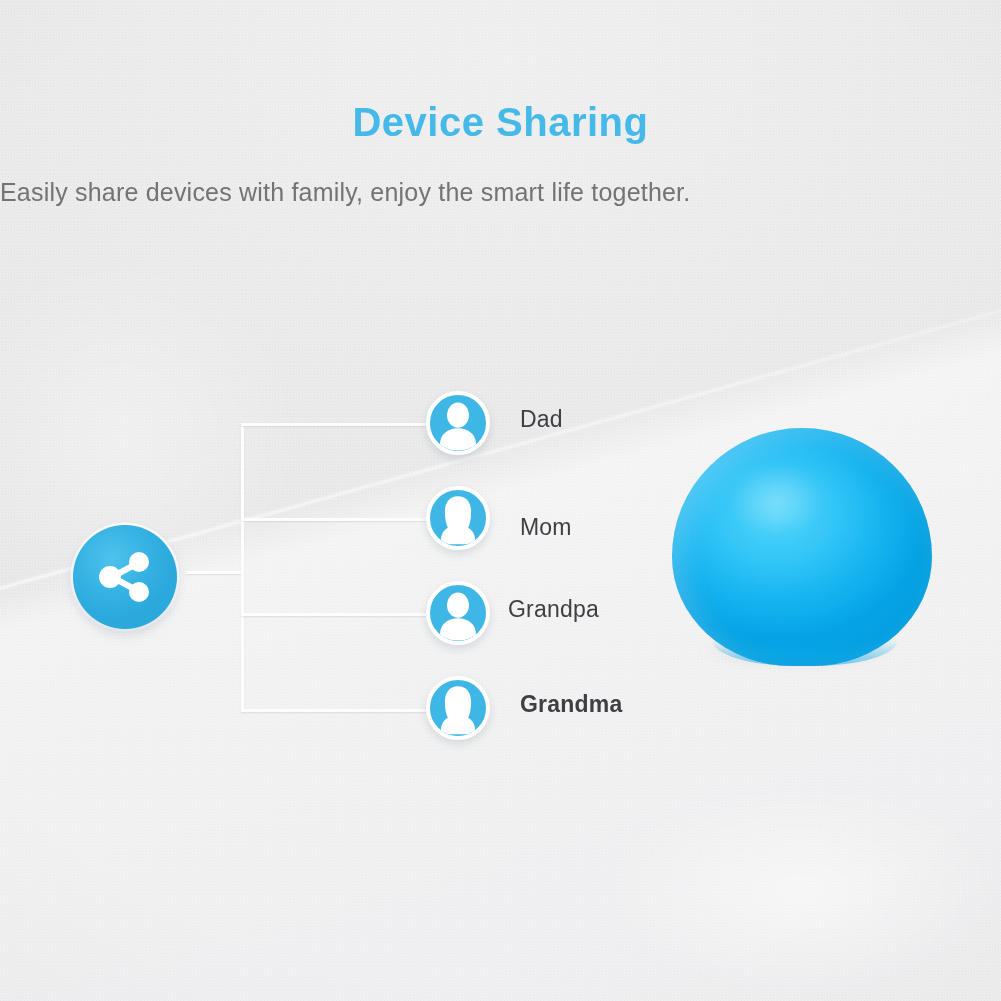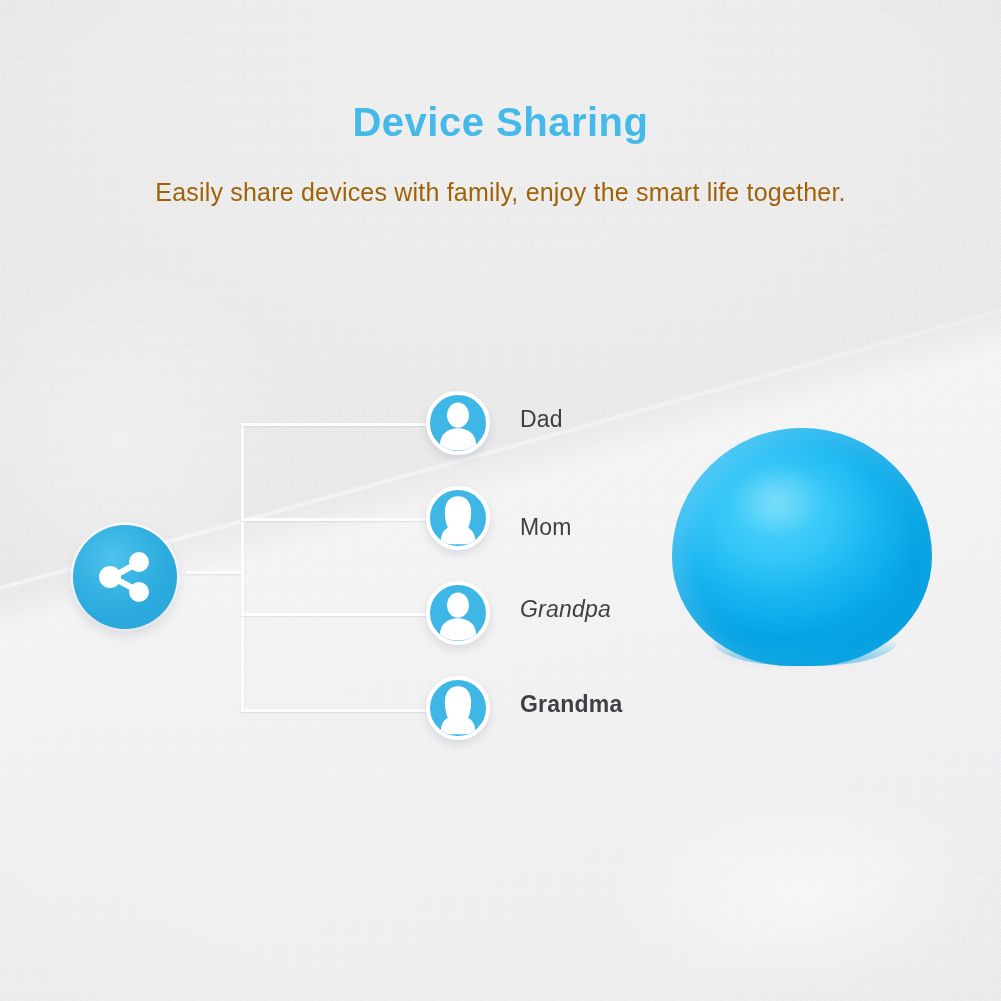--- a/index.html
+++ b/index.html
@@ -87,24 +87,23 @@
     text-align: center;
     font-size: 40px;
     font-weight: bold;
     letter-spacing: 0.5px;
     color: #45b9e8;
   }
   .subtitle {
     position: absolute;
     left: 0; right: 0;
     top: 178px;
-    text-align: center;
     font-size: 25px;
     font-weight: 400;
-    color: #a16207;
+    color: #737373;
     letter-spacing: 0.2px;
   }
 
   
   .share-hub {
     position: absolute;
     left: 73px;
     top: 525px;
     width: 104px;
     height: 104px;
@@ -269,21 +268,21 @@
   <div class="person-label" style="left:520px; top:527px; transform:translateY(-50%);">Mom</div>
 
   <div class="avatar" style="left:426px; top:581px;">
     <span>
       <svg viewBox="0 0 64 64" aria-hidden="true">
         <ellipse cx="32" cy="23" rx="12.5" ry="14.5" fill="#ffffff"></ellipse>
         <path d="M32 38c-12 0-20.5 7.5-20.5 17.5 0 4 0 6 0 8h41c0-2 0-4 0-8C52.5 45.5 44 38 32 38z" fill="#ffffff"></path>
       </svg>
     </span>
   </div>
-  <div class="person-label" style="left:520px; top:609px; transform:translateY(-50%);font-style:italic;">Grandpa</div>
+  <div class="person-label" style="left:508px; top:609px; transform:translateY(-50%);">Grandpa</div>
 
   <div class="avatar" style="left:426px; top:676px;">
     <span>
       <svg viewBox="0 0 64 64" aria-hidden="true">
         <path d="M32 7c-10 0-15 7.5-15 18 0 8 1.5 14 3.5 18.5 1 2.3 2.2 3.8 3.2 4.6h16.6c1-0.8 2.2-2.3 3.2-4.6C45.5 39 47 33 47 25 47 14.5 42 7 32 7z" fill="#ffffff"></path>
         <path d="M32 40c-11 0-19.5 7-19.5 16.5 0 2.6 0 4.3 0 5.5h39c0-1.2 0-2.9 0-5.5C51.5 47 43 40 32 40z" fill="#ffffff"></path>
       </svg>
     </span>
   </div>
   <div class="person-label" style="left:520px; top:704px; transform:translateY(-50%);font-weight:bold;">Grandma</div>

